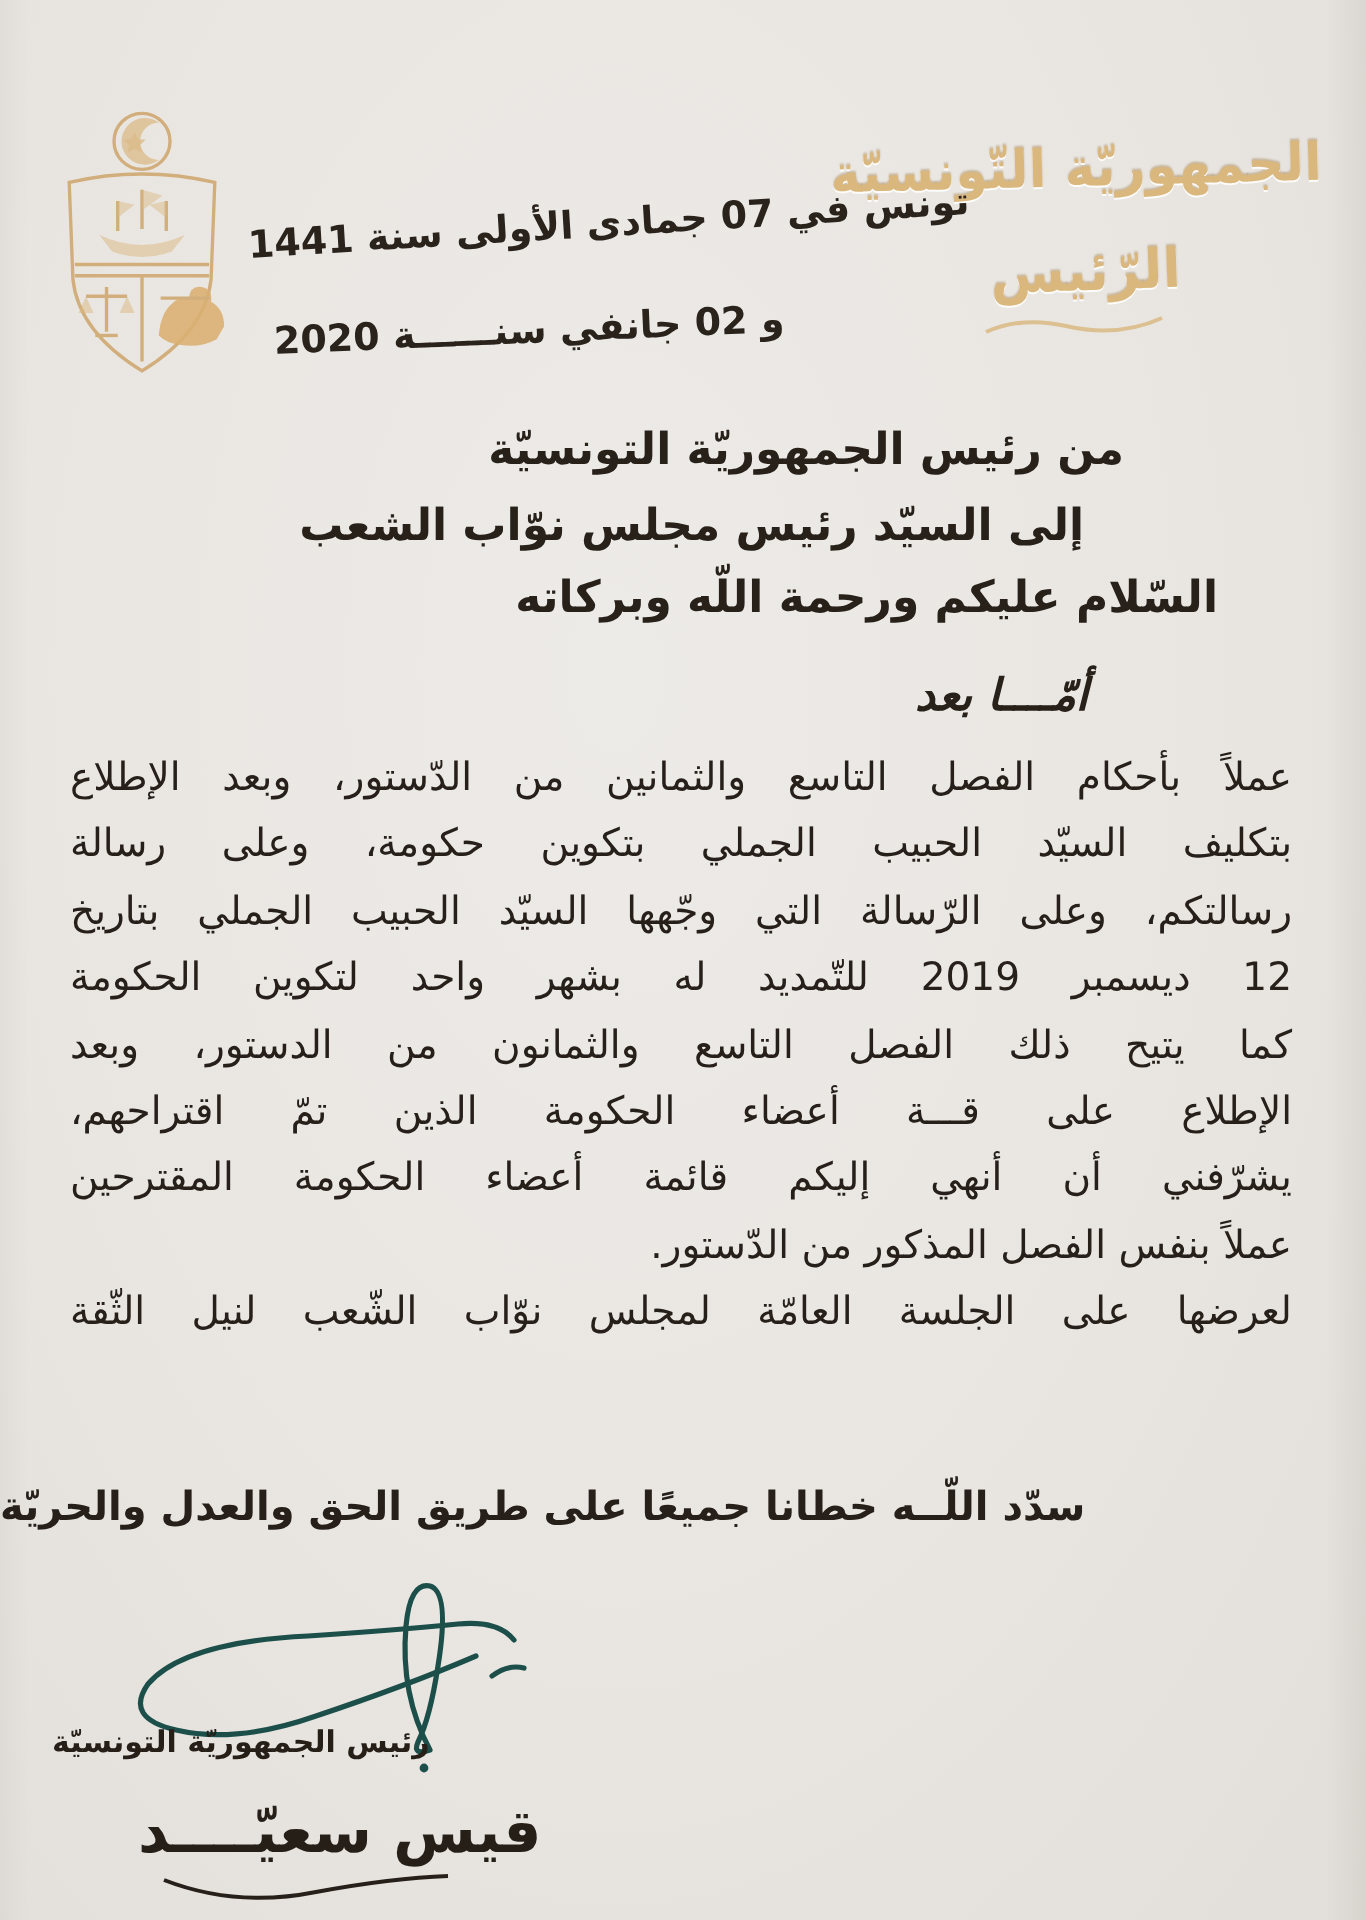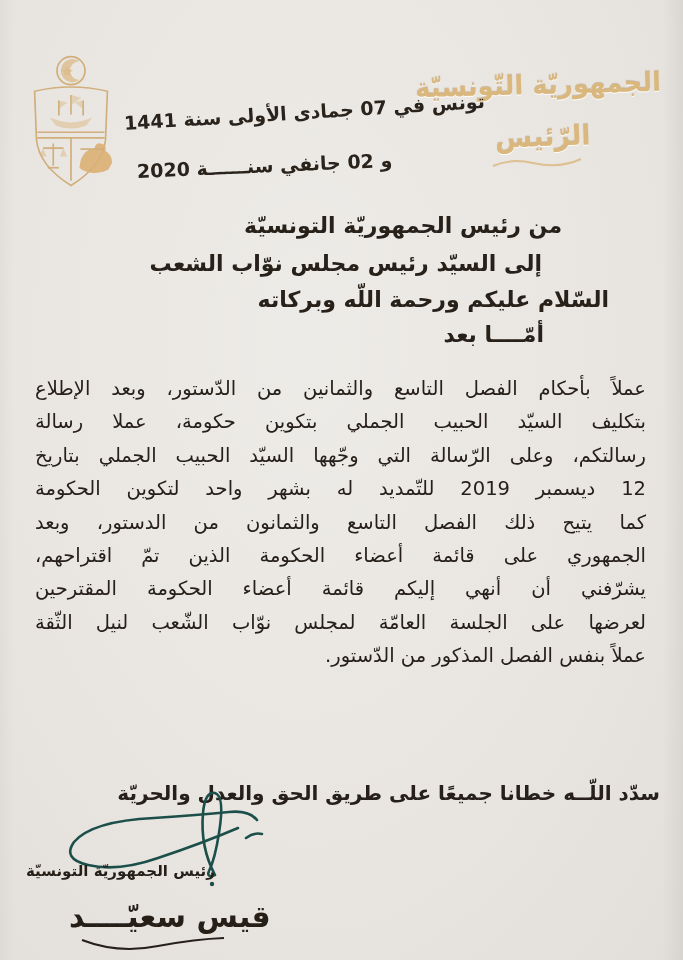--- a/index.html
+++ b/index.html
@@ -30,31 +30,31 @@
   .lh2-flourish{top:158px;right:100px;width:92px;height:12px;}
   
   .dateline{font-size:19px;font-weight:bold;white-space:nowrap;color:#2a231c;}
   .d1{top:112px;left:124px;transform:rotate(-3.5deg);transform-origin:left center;}
   .d2{top:160px;left:137px;transform:rotate(-2.5deg);transform-origin:left center;}
   
   .addr{font-size:22px;font-weight:bold;white-space:nowrap;color:#28211a;}
   .a-from{top:213px;right:121px;margin-left:16px;}
   .a-to{top:251px;right:141px;}
   .a-sal{top:287px;right:74px;}
-  .a-open{top:322px;right:139px;}
+  .a-open{top:336px;right:139px;font-style:italic;}
   
   .body-block{
     top:372px;left:35px;right:37px;
     font-size:19.5px;line-height:33.4px;font-weight:normal;color:#27201a;
   }
   .bline{text-align:justify;text-align-last:justify;-moz-text-align-last:justify;white-space:normal;}
   .bline.last{text-align:right;text-align-last:right;}
   
   .closing{font-size:20px;font-weight:bold;color:#27201a;white-space:nowrap;}
-  .c1{top:741px;left:0;width:660px;text-align:right;margin-top:40px;}
+  .c1{top:741px;left:0;width:660px;text-align:left;}
   .c2{top:775px;left:0;width:620px;text-align:center;}
   
   .sig{top:783px;left:52px;width:215px;height:105px;}
   .signer-title{top:862px;left:26px;font-size:15px;font-weight:bold;white-space:nowrap;}
   .signer-name{top:899px;left:69px;font-size:30px;font-weight:bold;white-space:nowrap;}
   .name-flourish{top:936px;left:78px;width:150px;height:14px;}
   svg{display:block;}
 </style>
 </head>
 <body>
@@ -96,28 +96,28 @@
   <div class="abs dateline d1">تونس في 07 جمادى الأولى سنة 1441</div>
   <div class="abs dateline d2">و 02 جانفي سنــــــة 2020</div>
 
   <div class="abs addr a-from">من رئيس الجمهوريّة التونسيّة</div>
   <div class="abs addr a-to">إلى السيّد رئيس مجلس نوّاب الشعب</div>
   <div class="abs addr a-sal">السّلام عليكم ورحمة اللّه وبركاته</div>
   <div class="abs addr a-open">أمّــــا بعد</div>
 
   <div class="abs body-block">
     <div class="bline">عملاً بأحكام الفصل التاسع والثمانين من الدّستور، وبعد الإطلاع</div>
-    <div class="bline">بتكليف السيّد الحبيب الجملي بتكوين حكومة، عملا رسالة</div>
+    <div class="bline">بتكليف السيّد الحبيب الجملي بتكوين حكومة، وعلى رسالة</div>
     <div class="bline">رسالتكم، وعلى الرّسالة التي وجّهها السيّد الحبيب الجملي بتاريخ</div>
     <div class="bline">12 ديسمبر 2019 للتّمديد له بشهر واحد لتكوين الحكومة</div>
     <div class="bline">كما يتيح ذلك الفصل التاسع والثمانون من الدستور، وبعد</div>
-    <div class="bline">الجمهوري على قائمة أعضاء الحكومة الذين تمّ اقتراحهم،</div>
+    <div class="bline">الإطلاع على قـــة أعضاء الحكومة الذين تمّ اقتراحهم،</div>
     <div class="bline">يشرّفني أن أنهي إليكم قائمة أعضاء الحكومة المقترحين</div>
+    <div class="bline last">عملاً بنفس الفصل المذكور من الدّستور.</div>
     <div class="bline">لعرضها على الجلسة العامّة لمجلس نوّاب الشّعب لنيل الثّقة</div>
-    <div class="bline last">عملاً بنفس الفصل المذكور من الدّستور.</div>
   </div>
 
   <div class="abs closing c1">سدّد اللّــه خطانا جميعًا على طريق الحق والعدل والحريّة</div>
 
   <div class="abs sig">
     <svg width="215" height="105" viewBox="0 0 215 105" fill="none" stroke="#1d4f4a" stroke-width="2.6" stroke-linecap="round">
       <path d="M205 37 q-8 -10 -28 -8 q-30 3 -75 6 q-62 3 -80 24 q-12 17 14 23 q30 7 70 -7 q45 -15 80 -30"></path>
       <path d="M163 92 q-15 -28 -12 -62 q2 -22 12 -20 q10 3 4 40 q-4 26 -10 38 q-3 7 6 4"></path>
       <path d="M194 55 q8 -6 16 -4"></path>
       <circle cx="160" cy="101" r="2.2" fill="#1d4f4a" stroke="none"></circle>

